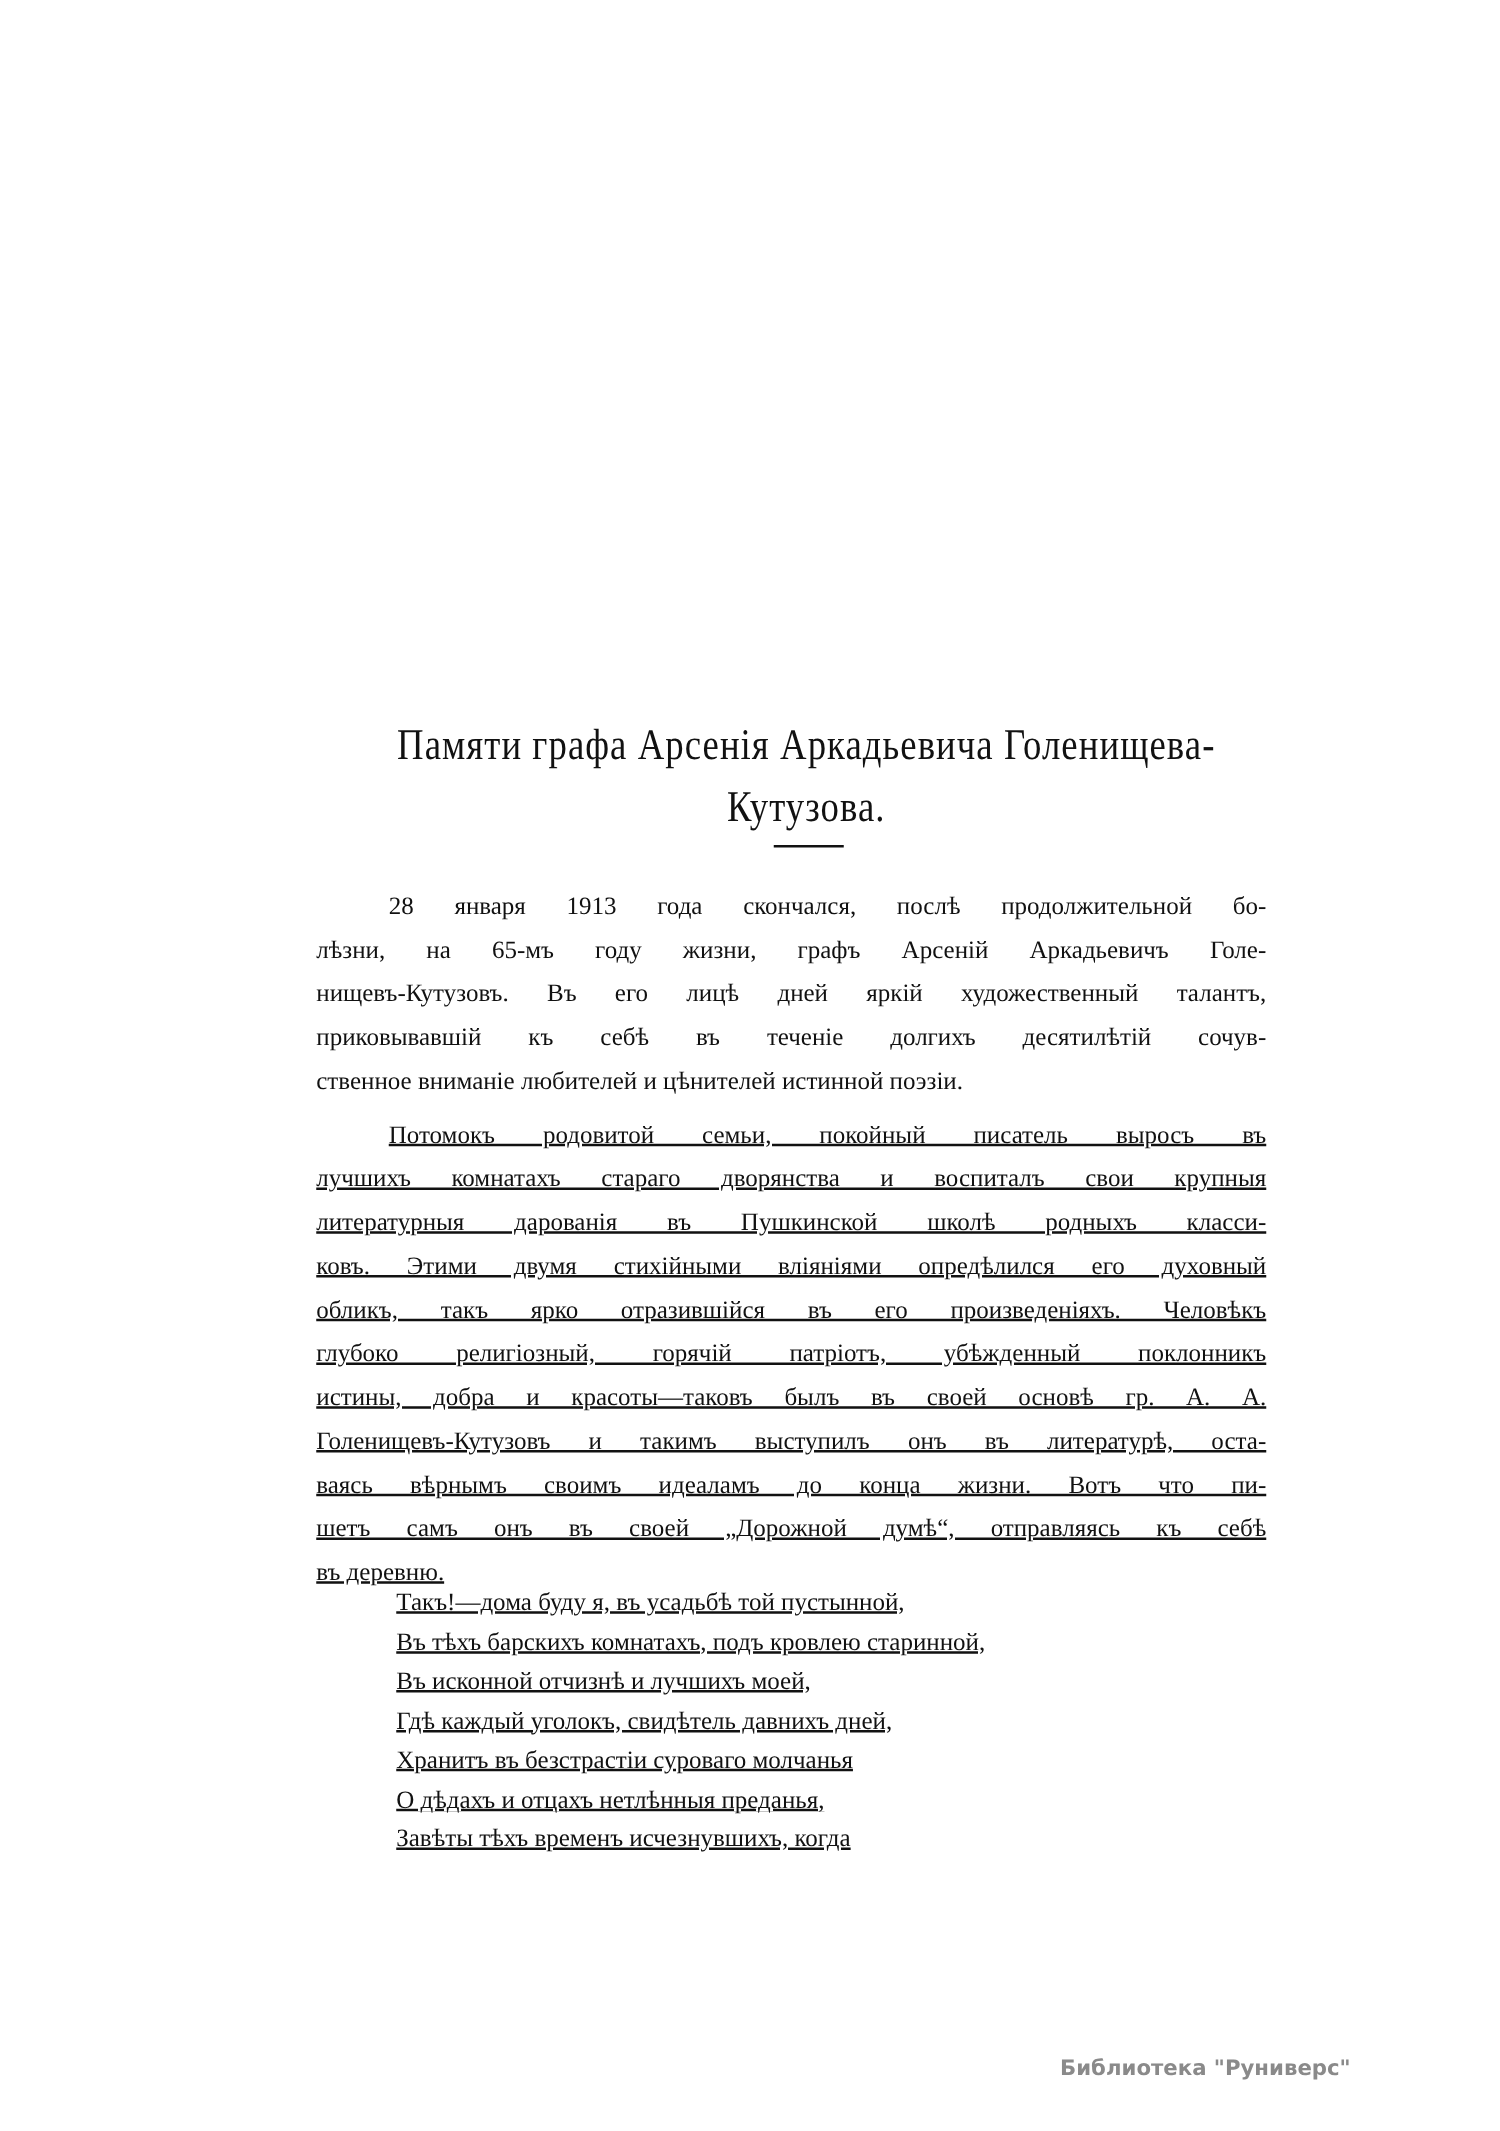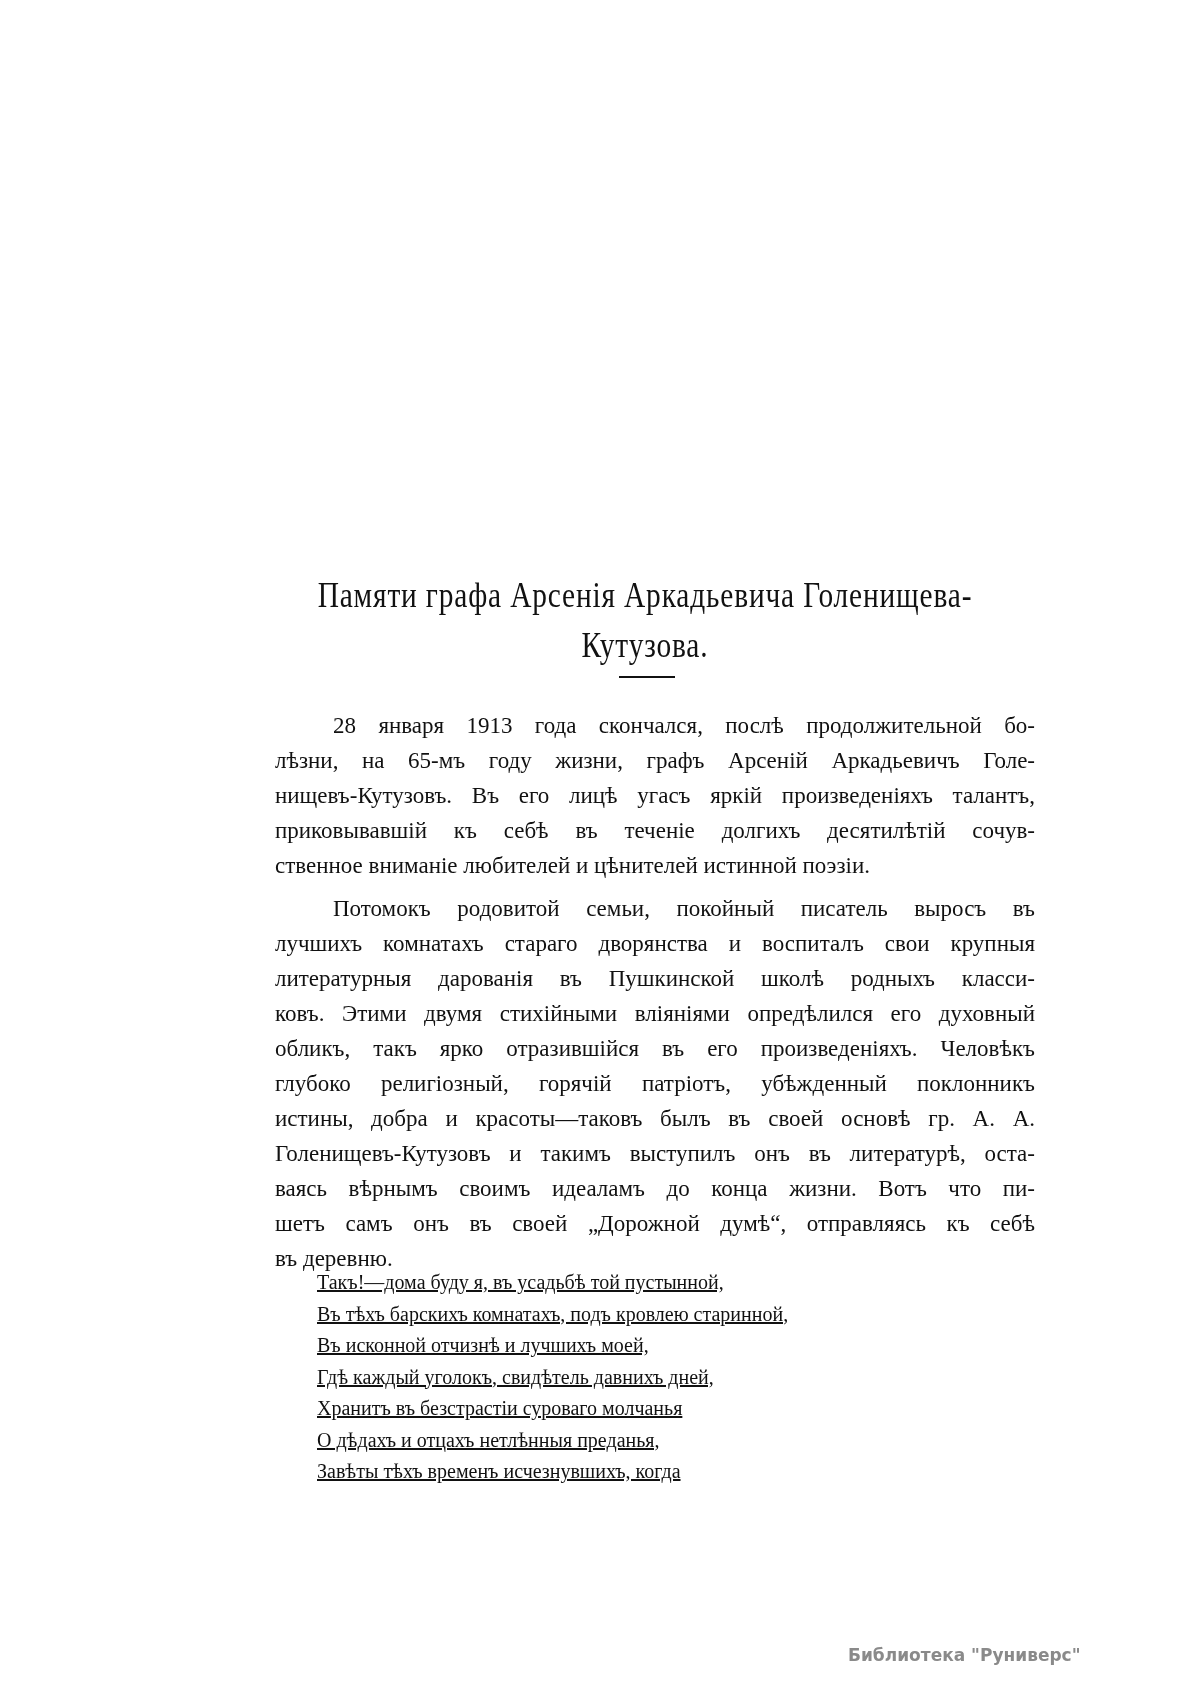--- a/index.html
+++ b/index.html
@@ -12,27 +12,27 @@
       position: absolute; left: 200px; top: 548px; width: 800px;
       text-align: center; font-size: 35px; line-height: 50px;
       letter-spacing: 1px; transform: scaleX(0.84); transform-origin: center top;
       font-weight: normal;
     }
     .title span { display: block; }
     .separator {
       position: absolute; left: 574px; top: 676px; width: 56px; height: 2px; background: #111;
     }
     .prose {
-      position: absolute; left: 230px; top: 708px; width: 760px;
-      font-size: 23px; line-height: 35px;
+      position: absolute; left: 208px; top: 708px; width: 760px;
+      font-size: 20px; line-height: 35px;
     }
     .prose .line { display: block; white-space: nowrap; text-align: justify; text-align-last: justify; height: 35px; }
     .prose .line.last { text-align-last: left; }
     .prose .line.indent { padding-left: 58px; }
-    .prose .para + .para { margin-top: 8px; }
+    .prose .para + .para { margin-top: 8px; text-decoration: underline; }
     .verse {
       position: absolute; left: 272px; top: 1267px; width: 640px;
       font-size: 20px; line-height: 31.5px;
     }
     .verse .vline { display: block; white-space: nowrap; text-decoration: underline; }
     .watermark {
       position: absolute; left: 803px; top: 1645px;
       font-family: "DejaVu Sans", sans-serif; font-size: 17px; font-weight: bold;
       color: #8a8a8a;
     }
@@ -46,21 +46,21 @@
     <span>Памяти графа Арсенія Аркадьевича Голенищева-</span>
     <span>Кутузова.</span>
   </h1>
 
   <div class="separator"></div>
 
   <div class="prose">
     <div class="para">
       <span class="line indent">28 января 1913 года скончался, послѣ продолжительной бо-</span>
       <span class="line">лѣзни, на 65-мъ году жизни, графъ Арсеній Аркадьевичъ Голе-</span>
-      <span class="line">нищевъ-Кутузовъ. Въ его лицѣ угасъ яркій произведеніяхъ талантъ,</span>
+      <span class="line">нищевъ-Кутузовъ. Въ его лицѣ дней яркій художественный талантъ,</span>
       <span class="line">приковывавшій къ себѣ въ теченіе долгихъ десятилѣтій сочув-</span>
       <span class="line last">ственное вниманіе любителей и цѣнителей истинной поэзіи.</span>
     </div>
     <div class="para">
       <span class="line indent">Потомокъ родовитой семьи, покойный писатель выросъ въ</span>
       <span class="line">лучшихъ комнатахъ стараго дворянства и воспиталъ свои крупныя</span>
       <span class="line">литературныя дарованія въ Пушкинской школѣ родныхъ класси-</span>
       <span class="line">ковъ. Этими двумя стихійными вліяніями опредѣлился его духовный</span>
       <span class="line">обликъ, такъ ярко отразившійся въ его произведеніяхъ. Человѣкъ</span>
       <span class="line">глубоко религіозный, горячій патріотъ, убѣжденный поклонникъ</span>

